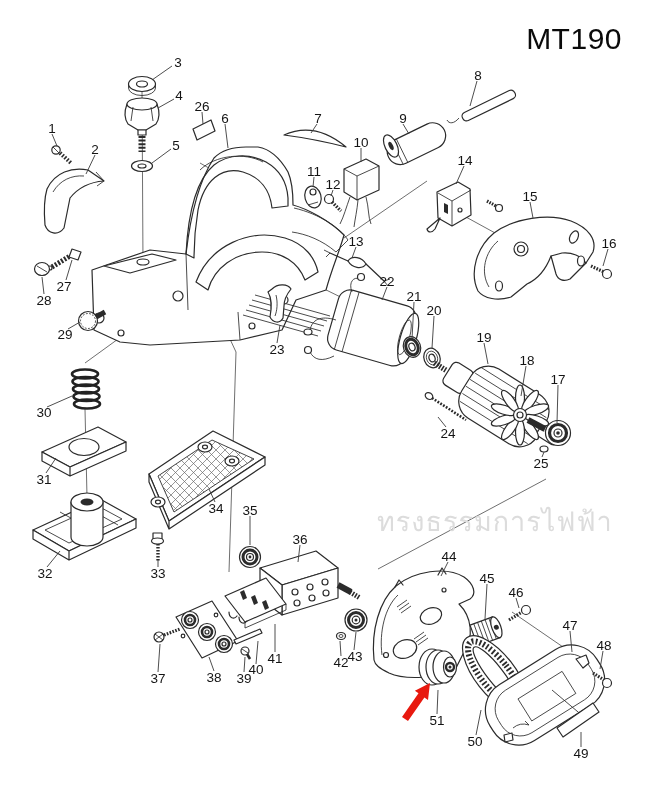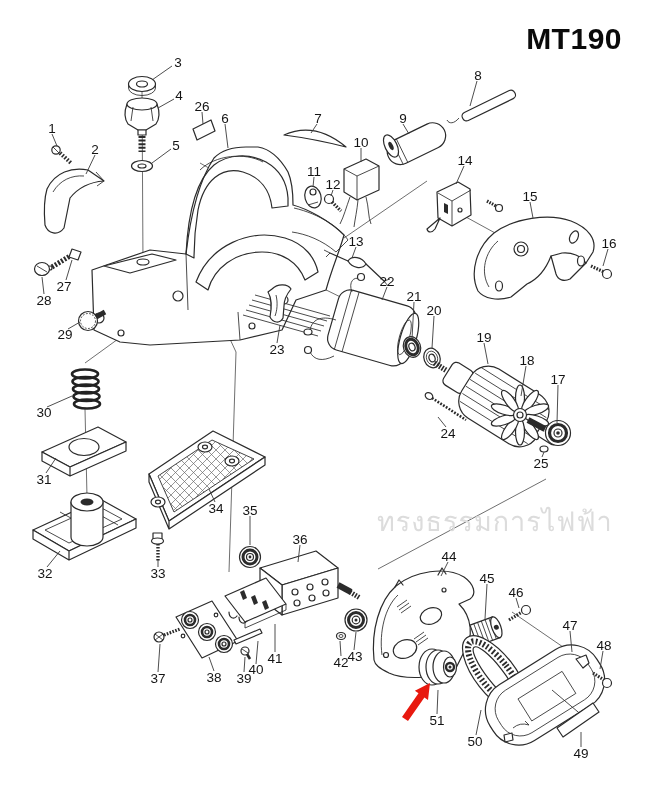--- a/index.html
+++ b/index.html
@@ -3,21 +3,21 @@
 <meta charset="utf-8">
 <style>
   html,body{margin:0;padding:0;}
   body{
     width:650px;height:794px;position:relative;background:#ffffff;overflow:hidden;
     font-family:"Liberation Sans", sans-serif;
   }
   #stage{position:absolute;left:0;top:0;width:650px;height:794px;}
   .title{
     position:absolute;top:22px;right:28px;
-    font-size:30px;font-weight:bold;letter-spacing:0.5px;color:#0a0a0a;
+    font-size:30px;font-weight:normal;letter-spacing:0.5px;color:#0a0a0a;
   }
   .watermark{
     position:absolute;left:377px;top:500px;width:280px;
     font-size:27px;color:#dcdcdc;white-space:nowrap;letter-spacing:1px;
   }
   svg{position:absolute;left:0;top:0;}
   svg *{vector-effect:non-scaling-stroke;}
   .ln{stroke:#2b2b2b;stroke-width:1.2;fill:none;stroke-linecap:round;stroke-linejoin:round;}
   .fw{stroke:#2b2b2b;stroke-width:1.2;fill:#ffffff;stroke-linejoin:round;}
   .thin{stroke:#2b2b2b;stroke-width:0.85;fill:none;}

